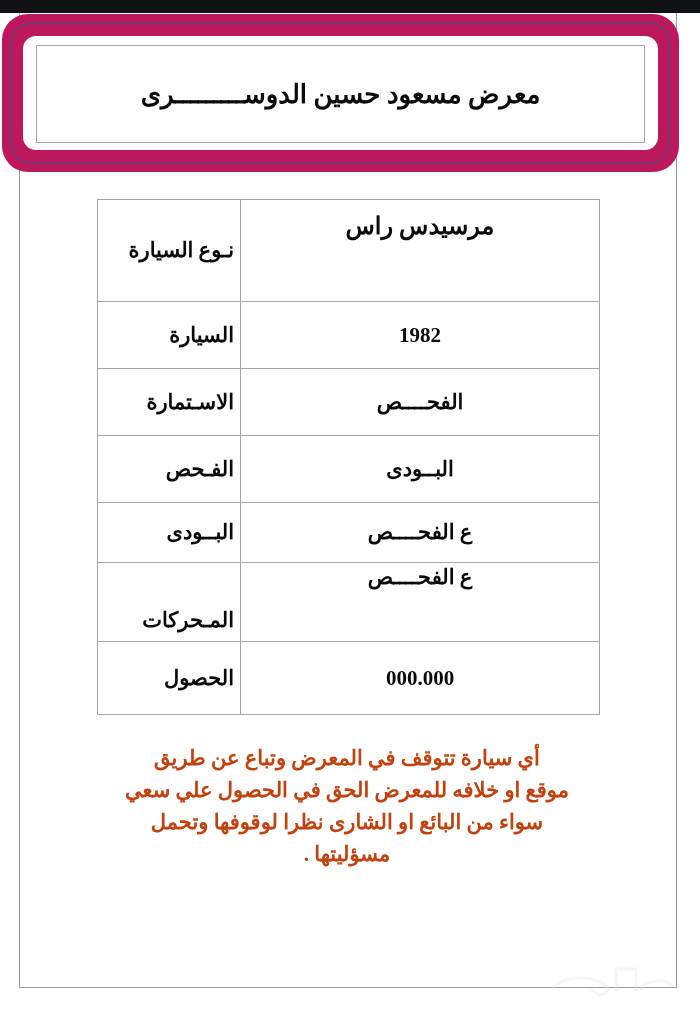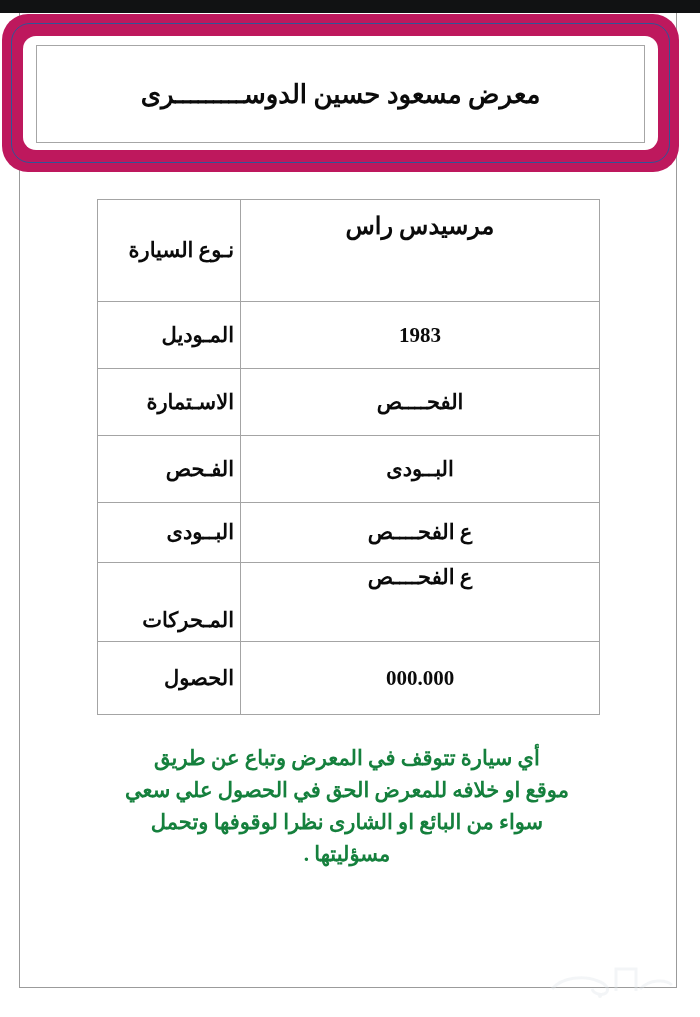--- a/index.html
+++ b/index.html
@@ -160,21 +160,21 @@
   .notice {
     position: absolute;
     left: 97px;
     top: 742px;
     width: 500px;
     direction: rtl;
     text-align: center;
     font-size: 21px;
     font-weight: bold;
     line-height: 32px;
-    color: #15803d;
+    color: #c2410c;
   }
   .notice-line {
     display: block;
     white-space: nowrap;
   }
 
   
   .watermark {
     position: absolute;
     left: 540px;
@@ -208,24 +208,24 @@
       <tr class="row-0">
         <td class="cell-value">
           <span class="cell-inner">مرسيدس راس</span>
         </td>
         <td class="cell-label">
           <span class="cell-inner">نـوع السيارة</span>
         </td>
       </tr>
       <tr class="row-1">
         <td class="cell-value">
-          <span class="cell-inner num">1983</span>
-        </td>
-        <td class="cell-label">
-          <span class="cell-inner">المـوديل</span>
+          <span class="cell-inner num">1982</span>
+        </td>
+        <td class="cell-label">
+          <span class="cell-inner">السيارة</span>
         </td>
       </tr>
       <tr class="row-2">
         <td class="cell-value">
           <span class="cell-inner">الفحــــص</span>
         </td>
         <td class="cell-label">
           <span class="cell-inner">الاسـتمارة</span>
         </td>
       </tr>

